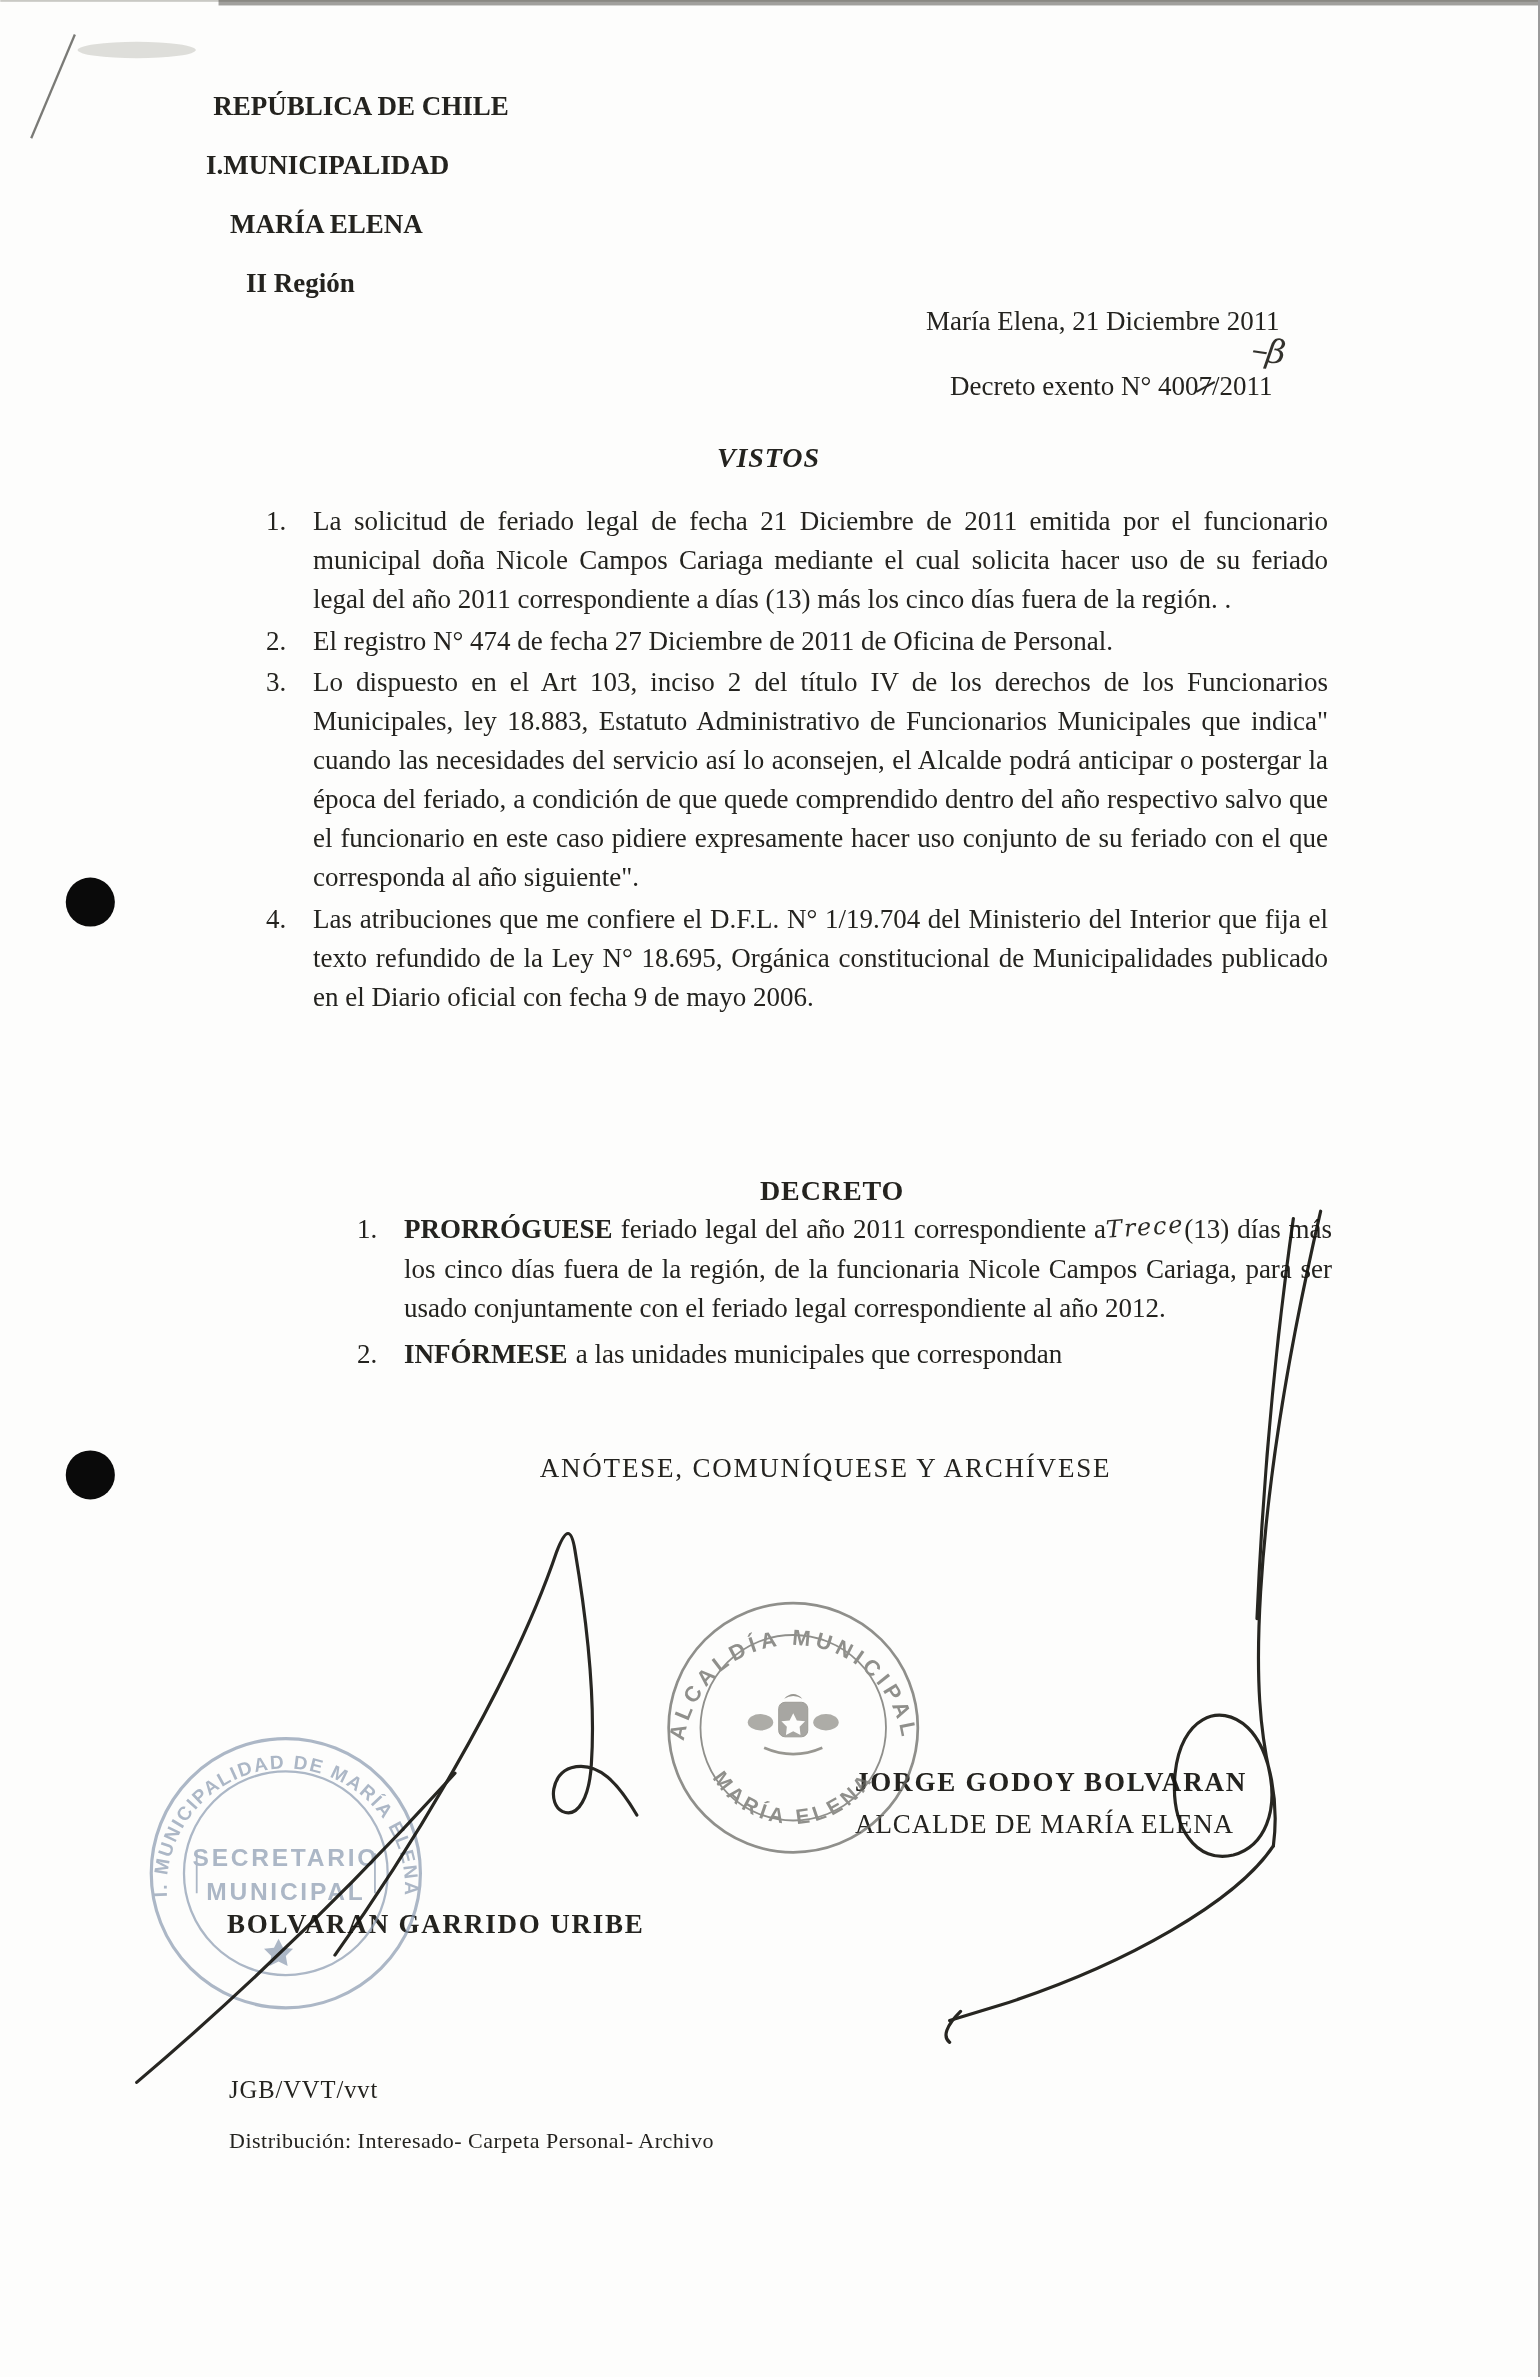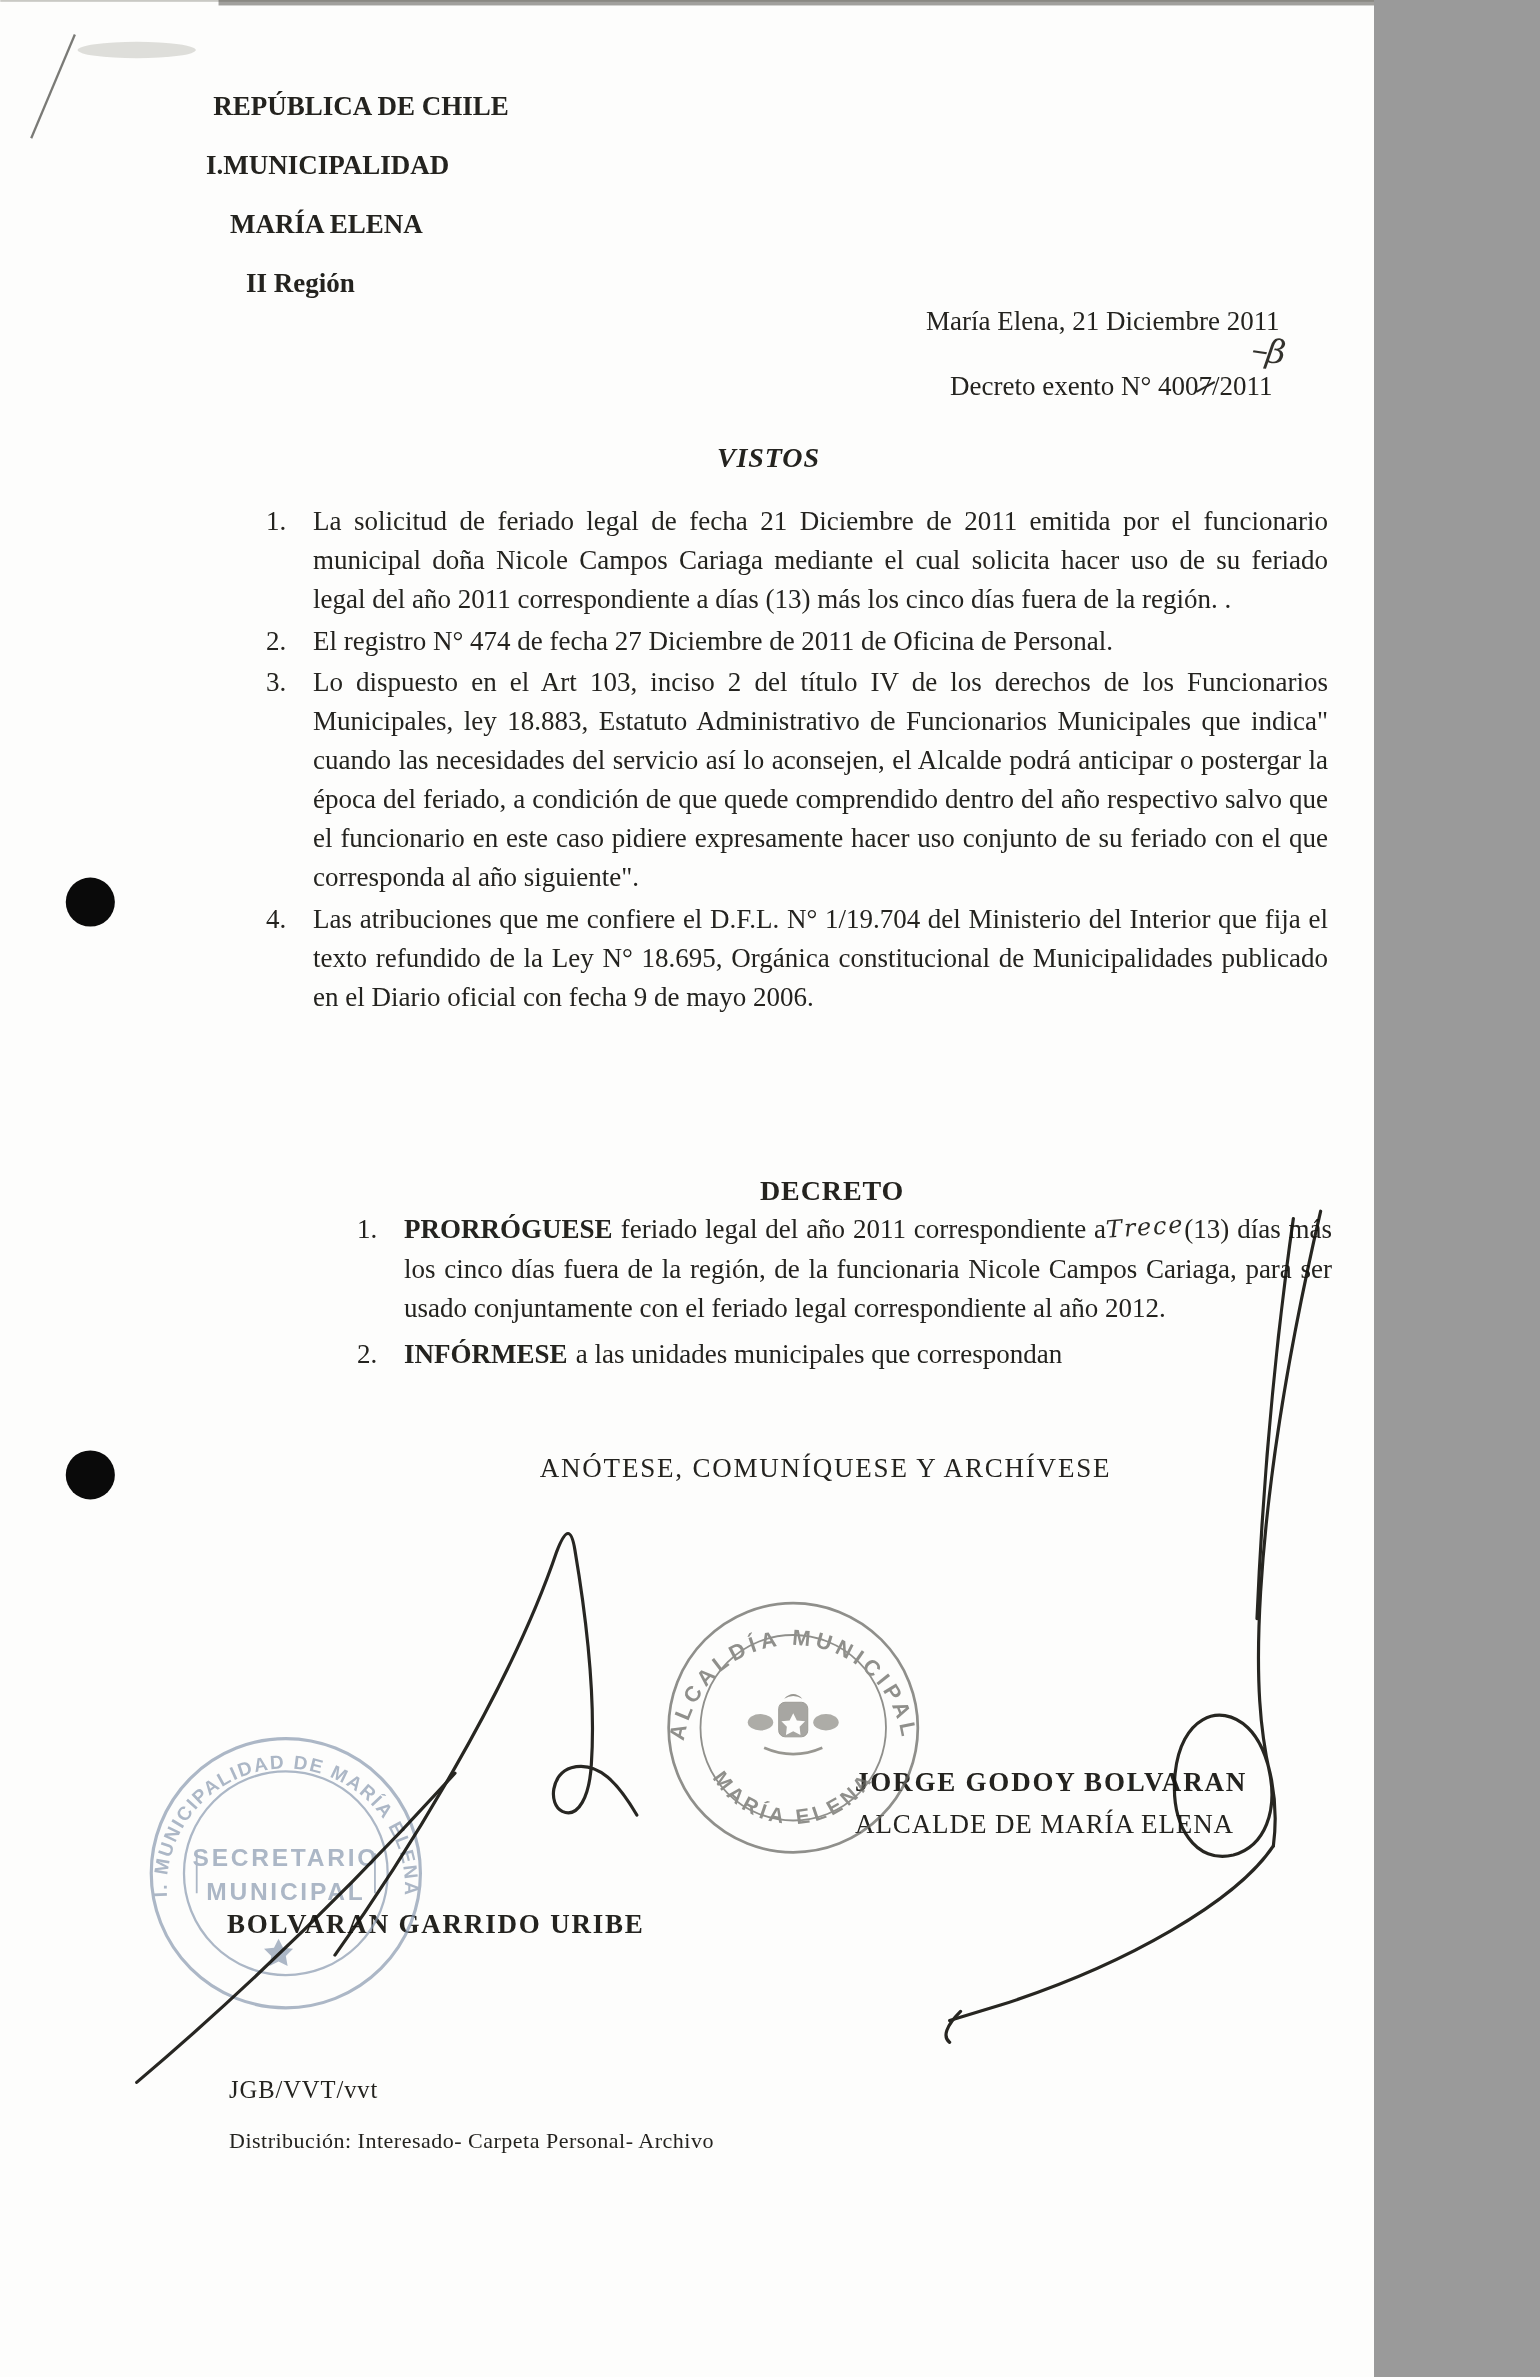--- a/index.html
+++ b/index.html
@@ -1,18 +1,18 @@
 <!DOCTYPE html>
 <html style="font-size:14.6px"><head>
 <meta charset="utf-8">
 <style>
   html,body{margin:0;padding:0;background:#9a9a9a;}
   .page{
     position:relative;
-    width:1374px;height:2377px;
+    width:1538px;height:2377px;
     background:#fefefdf5;
     background-color:#fdfdfc;
     font-family:"Liberation Serif", serif;
     color:#24231f;
     overflow:hidden;
   }
   .abs{position:absolute;}
   
   .hdr-line{font-weight:bold;font-size:27px;line-height:35px;margin-bottom:24px;white-space:nowrap;}
   .hdr-l0{margin-left:7.3px;}

